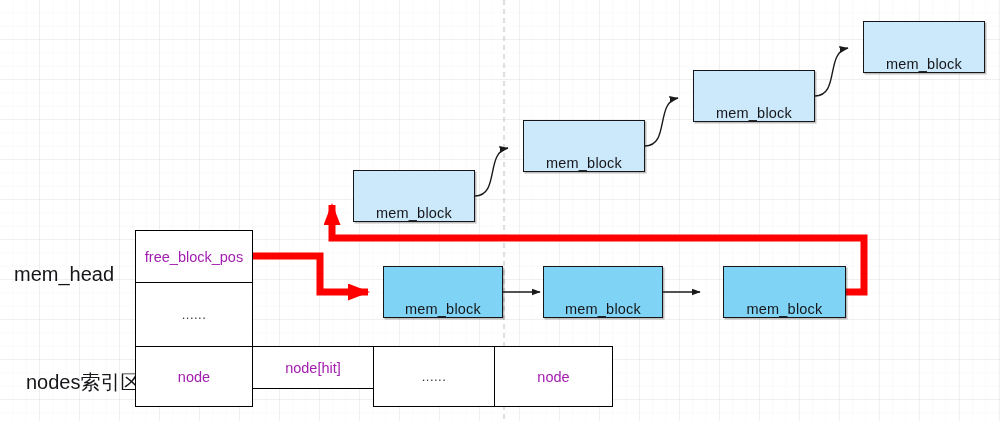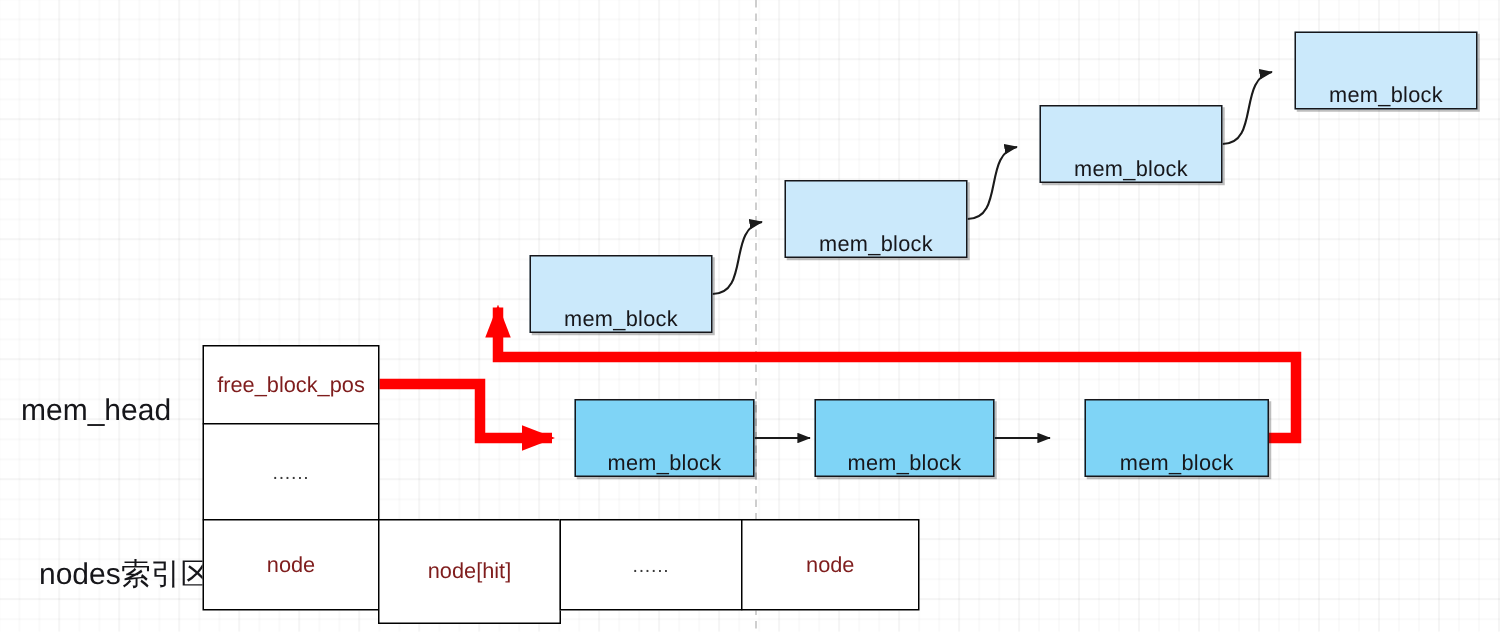--- a/index.html
+++ b/index.html
@@ -51,21 +51,21 @@
   }
 
   
   .tbl-cell{
     position:absolute;
     box-sizing:border-box;
     border:1.4px solid #000000;
     background:#ffffff;
     display:flex;align-items:center;justify-content:center;
     font-size:14.5px;
-    color:#7f1d1d;
+    color:#a21caf;
     white-space:nowrap;
   }
   .tbl-cell.dots{ font-size:13px; letter-spacing:0.5px; color:#3a3a3a; }
 </style>
 </head>
 <body>
 
 <div id="canvas">
 
   <svg id="wires" viewBox="0 0 1000 421" xmlns="http://www.w3.org/2000/svg">
@@ -121,21 +121,21 @@
   <div class="tbl-cell" style="left:135px;top:230px;width:118px;height:53px;">
     <span>free_block_pos</span>
   </div>
   <div class="tbl-cell dots" style="left:135px;top:282px;width:118px;height:65px;">
     <span>......</span>
   </div>
 
   <div class="tbl-cell" style="left:135px;top:346px;width:118px;height:61px;">
     <span>node</span>
   </div>
-  <div class="tbl-cell" style="left:252px;top:346px;width:122px;height:70px;">
+  <div class="tbl-cell" style="left:252px;top:346px;width:122px;height:43px;">
     <span>node[hit]</span>
   </div>
   <div class="tbl-cell dots" style="left:373px;top:346px;width:122px;height:61px;">
     <span>......</span>
   </div>
   <div class="tbl-cell" style="left:494px;top:346px;width:119px;height:61px;">
     <span>node</span>
   </div>
 
 </div>

